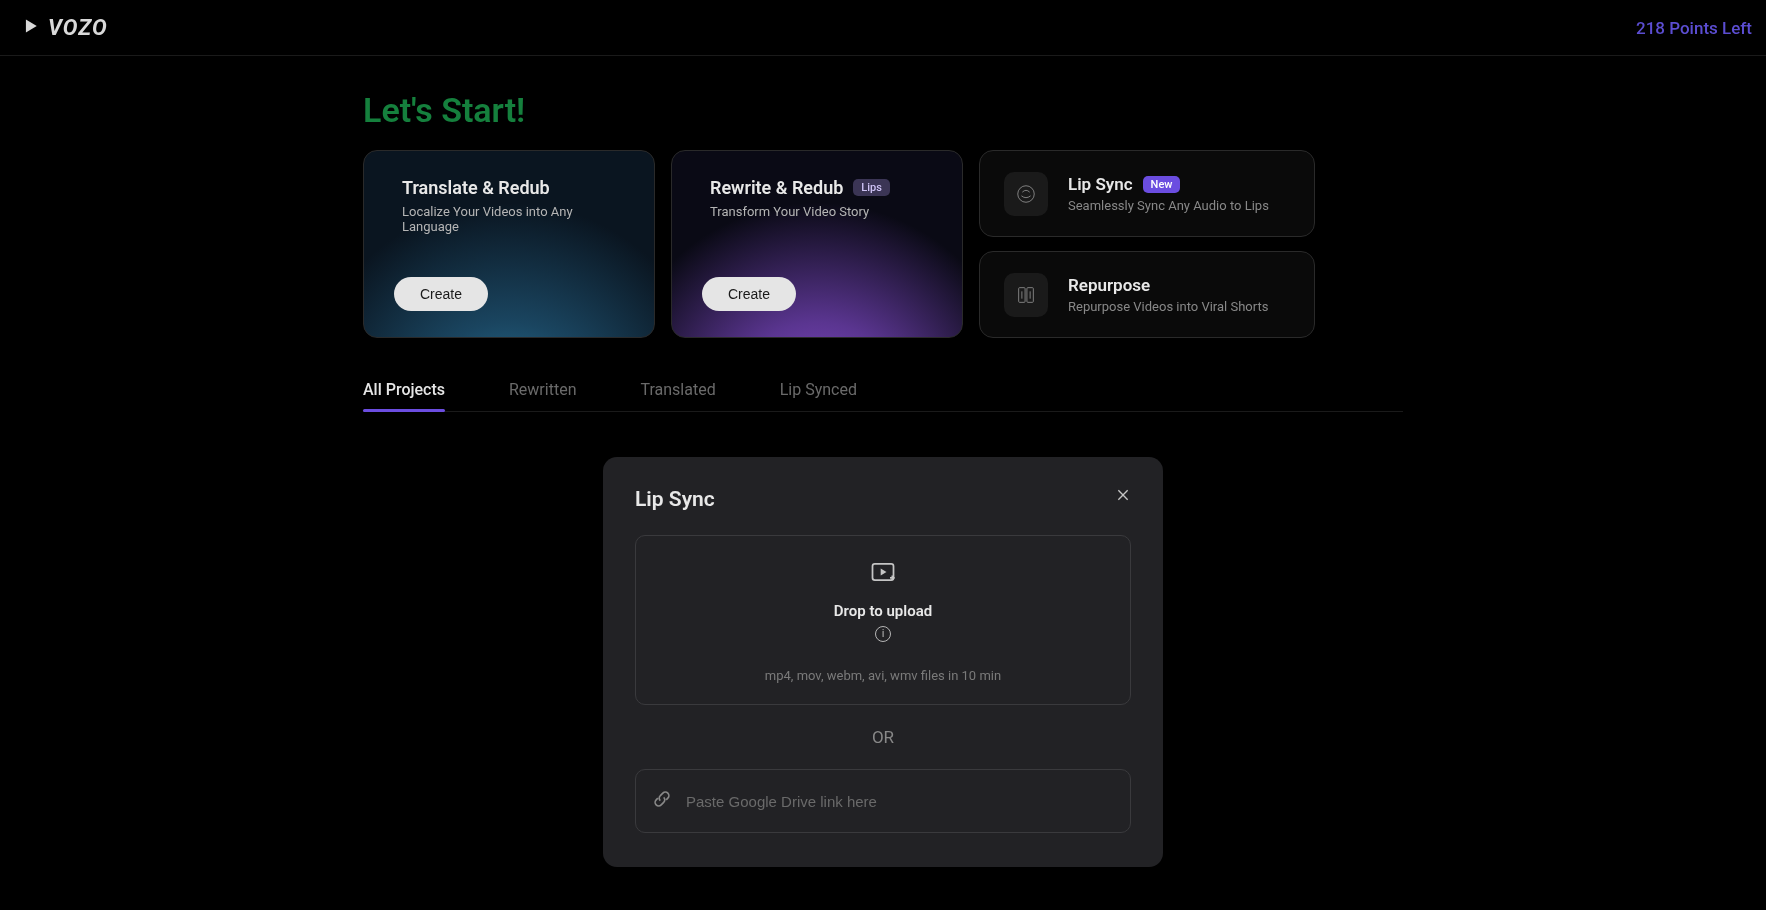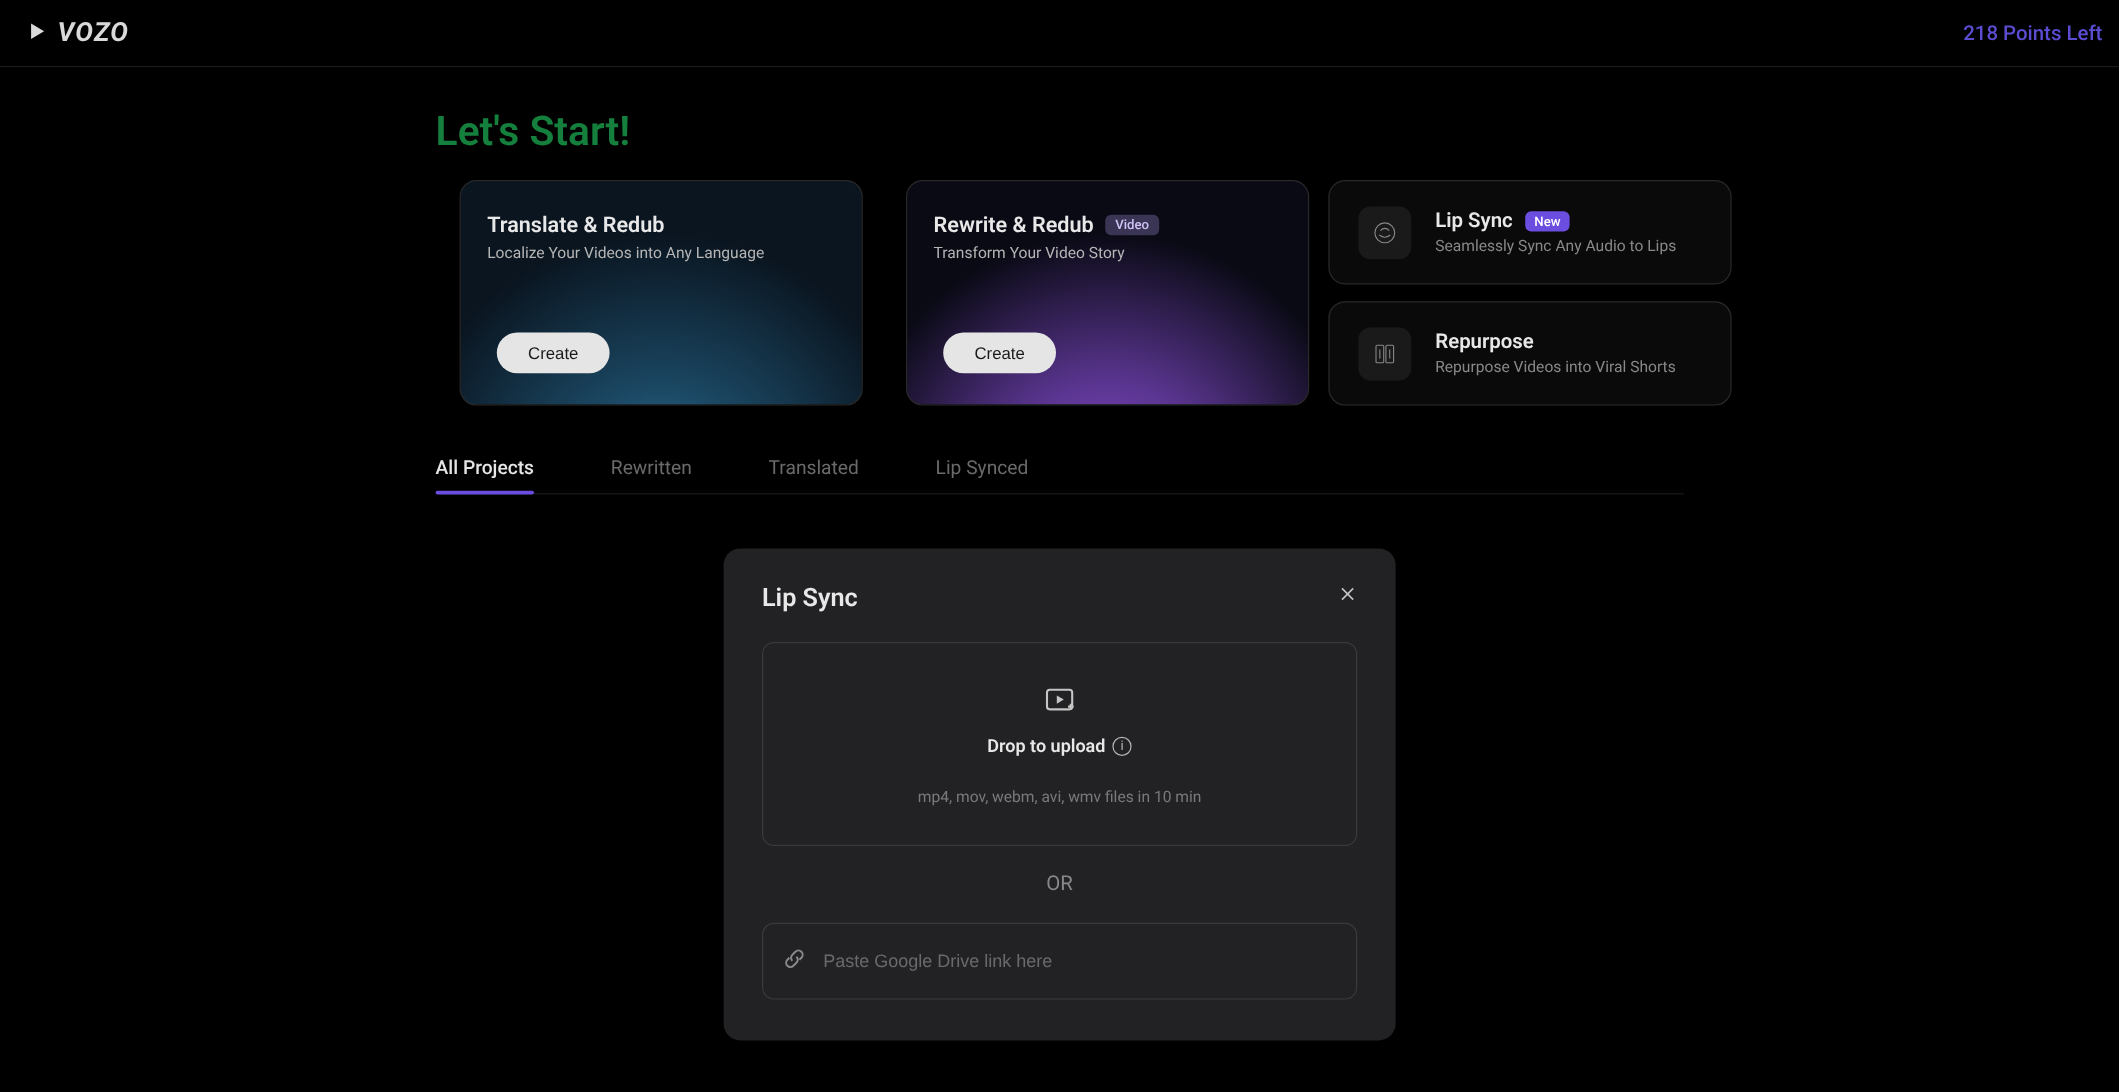--- a/index.html
+++ b/index.html
@@ -65,28 +65,27 @@
   .cards-row {
     display: flex;
     gap: 16px;
     margin-bottom: 30px;
   }
   .left-cards {
     display: flex;
     gap: 16px;
   }
   .large-card {
-    width: 336px;
+    width: 292px;
     height: 188px;
     border-radius: 14px;
-    padding: 26px 22px;
+    padding: 26px 38px;
     position: relative;
     overflow: hidden;
     border: 1px solid #2a2a2a;
-    margin-left: 20px;
   }
   .large-card.translate {
     background: radial-gradient(circle at 50% 140%, #2b7a9e 0%, #1a4560 30%, #0a1520 70%);
   }
   .large-card.rewrite {
     background: radial-gradient(circle at 50% 140%, #8a4dd1 0%, #5a3590 30%, #0a0a15 70%);
   }
   .card-title-row {
     display: flex;
     align-items: center;
@@ -268,20 +267,21 @@
     fill: none;
     stroke-width: 1.5;
   }
   .drop-label-row {
     display: flex;
     align-items: center;
     gap: 6px;
     font-size: 15px;
     font-weight: 600;
     color: #e8e8e8;
+    flex-direction: column;
   }
   .info-icon {
     width: 16px;
     height: 16px;
     border: 1.5px solid #b5b5b5;
     border-radius: 50%;
     display: inline-flex;
     align-items: center;
     justify-content: center;
     font-size: 11px;
@@ -352,21 +352,21 @@
         <div class="card-title-row">
           <span class="card-title">Translate &amp; Redub</span>
         </div>
         <div class="card-sub">Localize Your Videos into Any Language</div>
         <button class="create-btn">Create</button>
       </div>
 
       <div class="large-card rewrite">
         <div class="card-title-row">
           <span class="card-title">Rewrite &amp; Redub</span>
-          <span class="badge">Video</span>
+          <span class="badge">Lips</span>
         </div>
         <div class="card-sub">Transform Your Video Story</div>
         <button class="create-btn">Create</button>
       </div>
     </div>
 
     <div class="side-cards">
 
       <div class="small-card">
         <div class="small-icon">

